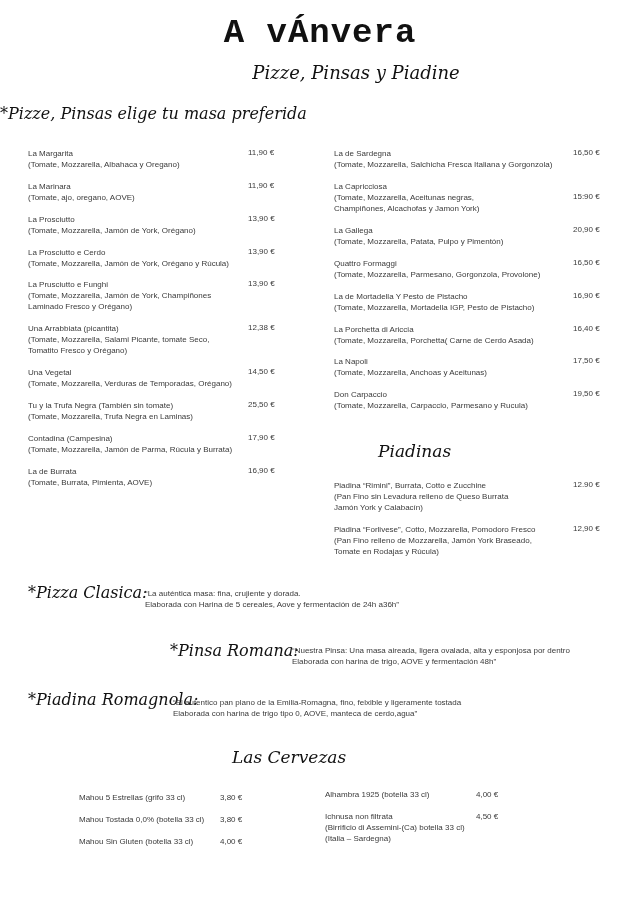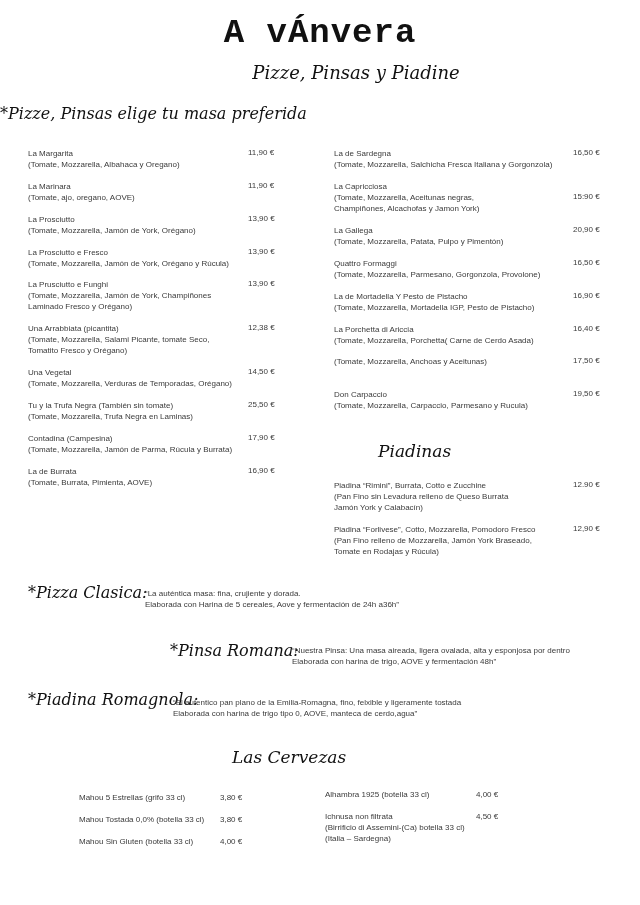--- a/index.html
+++ b/index.html
@@ -37,21 +37,21 @@
     </div>
   <div class="price" style="left:248px;top:181px">11,90 €</div>
 
   <div class="item" style="left:28px;top:214px;width:215px">
       <span class="name">La Prosciutto</span>
       <span class="desc">(Tomate, Mozzarella, Jamón de York, Orégano)</span>
     </div>
   <div class="price" style="left:248px;top:214px">13,90 €</div>
 
   <div class="item" style="left:28px;top:247px;width:220px">
-      <span class="name">La Prosciutto e Fresco</span>
+      <span class="name">La Prosciutto e Cerdo</span>
       <span class="desc">(Tomate, Mozzarella, Jamón de York, Orégano y Rúcula)</span>
     </div>
   <div class="price" style="left:248px;top:247px">13,90 €</div>
 
   <div class="item" style="left:28px;top:279px;width:215px">
       <span class="name">La Prusciutto e Funghi</span>
       <span class="desc">(Tomate, Mozzarella, Jamón de York, Champiñones
 Laminado Fresco y Orégano)</span>
     </div>
   <div class="price" style="left:248px;top:279px">13,90 €</div>
@@ -120,20 +120,21 @@
     </div>
   <div class="price" style="left:573px;top:291px">16,90 €</div>
 
   <div class="item" style="left:334px;top:324px;width:235px">
       <span class="name">La Porchetta di Ariccia</span>
       <span class="desc">(Tomate, Mozzarella, Porchetta( Carne de Cerdo Asada)</span>
     </div>
   <div class="price" style="left:573px;top:324px">16,40 €</div>
 
   <div class="item" style="left:334px;top:356px;width:235px">
+      <span class="name">La Napoli</span>
       <span class="desc">(Tomate, Mozzarella, Anchoas y Aceitunas)</span>
     </div>
   <div class="price" style="left:573px;top:356px">17,50 €</div>
 
   <div class="item" style="left:334px;top:389px;width:235px">
       <span class="name">Don Carpaccio</span>
       <span class="desc">(Tomate, Mozzarella, Carpaccio, Parmesano y Rucula)</span>
     </div>
   <div class="price" style="left:573px;top:389px">19,50 €</div>
 </div>

